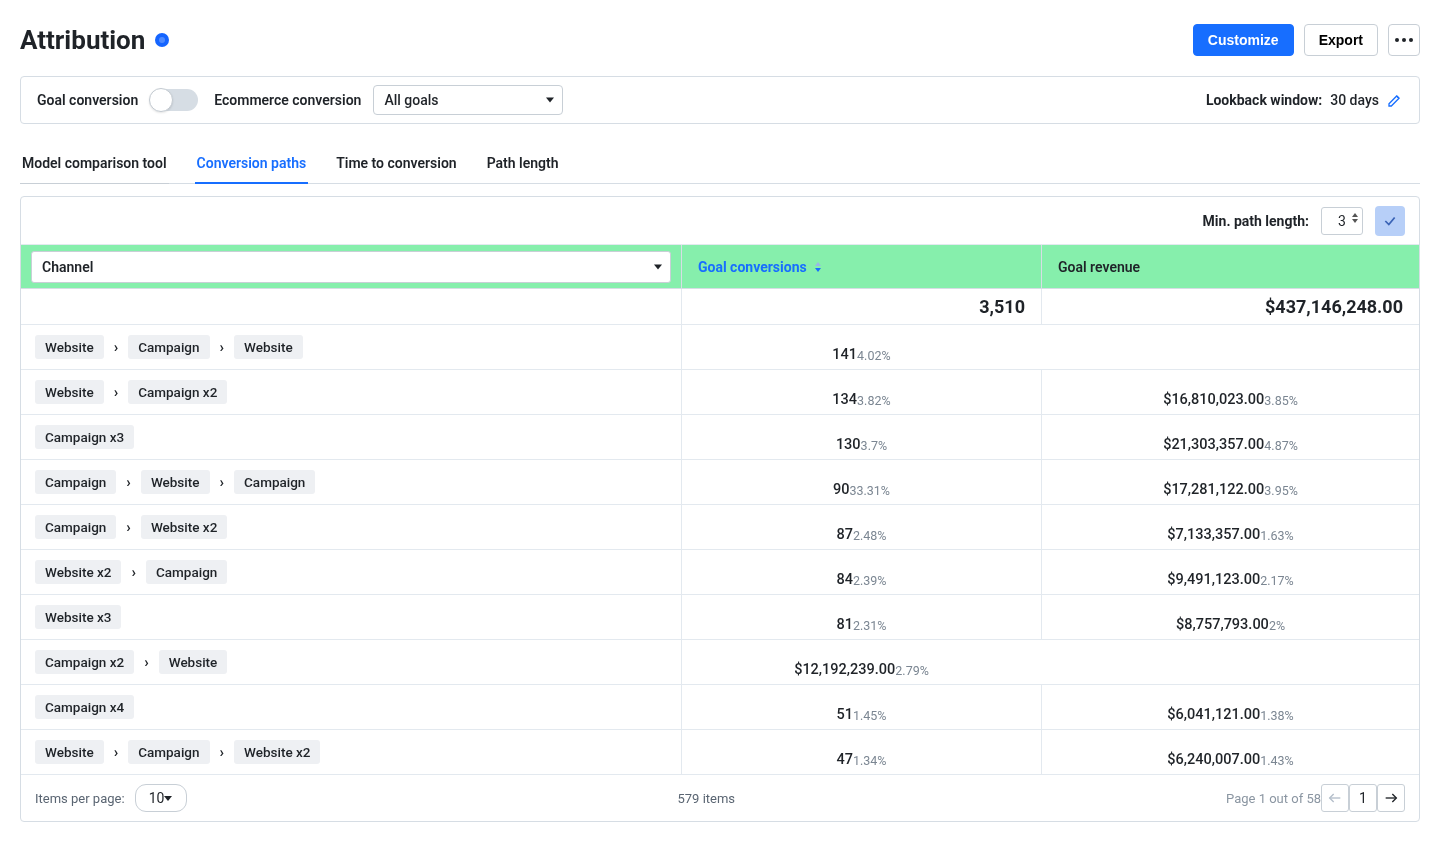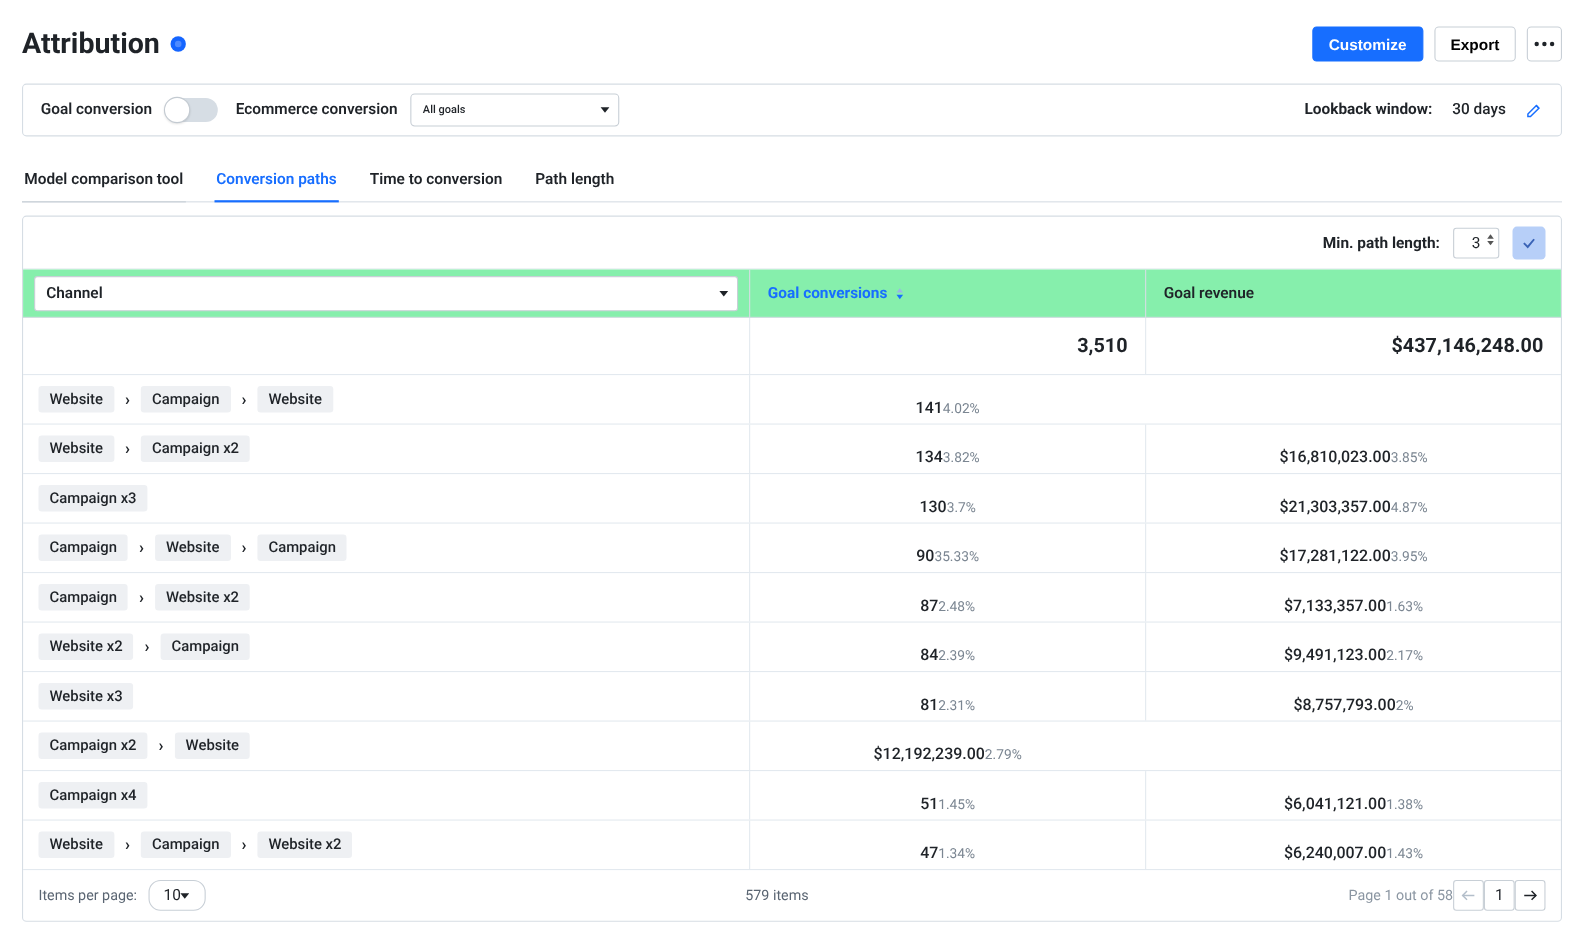--- a/index.html
+++ b/index.html
@@ -17,24 +17,24 @@
   .btn-icon { width:32px; padding:0; justify-content:center; }
   .btn + .btn { margin-left:10px; }
   .dots { display:inline-flex; gap:3px; }
   .dots span{ width:4px; height:4px; border-radius:50%; background:#1f2328; }
 
   
   .filterbar { margin-top:12px; border:1px solid #d6dde4; border-radius:4px; height:48px; display:flex; align-items:center; padding:0 16px; background:#fff; }
   .fb-label { font-size:14px; font-weight:600; margin-right:12px; }
   .toggle { width:48px; height:22px; border-radius:11px; background:#d6dde4; position:relative; margin-right:16px; }
   .toggle .knob { position:absolute; top:-1px; left:-1px; width:24px; height:24px; background:#fff; border:1px solid #c3cad1; border-radius:50%; box-shadow:0 1px 2px rgba(0,0,0,.1); }
-  .select-goals { height:30px; width:190px; border:1px solid #c8cfd6; border-radius:4px; padding:0 28px 0 10px; font-size:10px; font-weight:500; position:relative; display:flex; align-items:center; background:#fff; }
+  .select-goals { height:30px; width:190px; border:1px solid #c8cfd6; border-radius:4px; padding:0 28px 0 10px; font-size:14px; font-weight:500; position:relative; display:flex; align-items:center; background:#fff; }
   .caret-sm { position:absolute; right:8px; top:50%; width:0;height:0; border-left:4px solid transparent; border-right:4px solid transparent; border-top:5px solid #1f2328; transform:translateY(-50%); }
   .fb-spacer { flex:1; }
-  .fb-lookback { font-size:14px; font-weight:700; display:flex; align-items:center; gap:18px; }
+  .fb-lookback { font-size:14px; font-weight:700; display:flex; align-items:center; gap:8px; }
   .fb-lookback .days { font-weight:500; }
   .edit-ic { width:16px; height:16px; }
   .edit-ic svg{ display:block; }
 
   
   .tabs { margin-top:20px; border-bottom:1px solid #d6dde4; display:flex; gap:26px; height:40px; align-items:flex-end; padding-bottom:0; }
   .tab { font-size:14px; font-weight:600; color:#1f2328; padding:0 2px 12px; cursor:pointer; position:relative; }
   .tab.active { color:#176eff; }
   .tab.active::after { content:""; position:absolute; left:0; right:0; bottom:-1px; height:2px; background:#176eff; }
   .tab.gray::after { content:""; position:absolute; left:0; right:0; bottom:-1px; height:1px; background:#c8cfd6; }
@@ -55,21 +55,21 @@
   
   .thead { display:grid; grid-template-columns: 660px 360px 1fr; background:#86efac; border-bottom:1px solid #d6dde4; height:44px; }
   .th { display:flex; align-items:center; padding:0 16px; font-size:14px; font-weight:600; border-left:1px solid #d6dde4; }
   .th:first-child { border-left:none; padding:6px 10px; }
   .channel-select { flex:1; height:32px; border:1px solid #c8cfd6; border-radius:3px; background:#fff; display:flex; align-items:center; padding:0 28px 0 10px; font-size:14px; position:relative; }
   .th.sort { color:#176eff; font-weight:700; gap:8px; }
   .sort-ic{ display:inline-flex; flex-direction:column; gap:2px; }
   .sort-ic .tri-up{ border-bottom-color:#9bb7e6; }
   .sort-ic .tri-down{ border-top-color:#176eff; }
 
-  .totals { display:grid; grid-template-columns: 660px 360px 1fr; height:52px; border-bottom:1px solid #e3e9ef; }
+  .totals { display:grid; grid-template-columns: 660px 360px 1fr; height:36px; border-bottom:1px solid #e3e9ef; }
   .tcell { display:flex; align-items:center; justify-content:flex-end; padding:0 16px; font-size:18px; font-weight:700; border-left:1px solid #e3e9ef; }
   .tcell:first-child { border-left:none; }
 
   .trow { display:grid; grid-template-columns: 660px 360px 1fr; border-bottom:1px solid #e3e9ef; }
   .pathcell { display:flex; align-items:center; padding:9px 10px 9px 14px; flex-wrap:wrap; gap:0; min-height:44px; }
   .chip { background:#eef0f3; border-radius:3px; padding:4px 10px; font-size:13.5px; font-weight:500; display:inline-flex; }
   .sep { margin:0 10px; font-weight:700; color:#1f2328; font-size:15px; }
   .numcell { border-left:1px solid #e3e9ef; display:flex; align-items:flex-end; justify-content:center; padding:6px 16px; }
   .v1 { font-size:14.5px; font-weight:500; line-height:1.2; }
   .v2 { font-size:12.5px; color:#7b8692; line-height:1.2; }
@@ -225,21 +225,21 @@
         <div class="trow">
           <div class="pathcell">
             <span class="chip">Campaign</span>
             <span class="sep">›</span>
             <span class="chip">Website</span>
             <span class="sep">›</span>
             <span class="chip">Campaign</span>
           </div>
           <div class="numcell">
             <span class="v1">90</span>
-            <span class="v2">35.33%</span>
+            <span class="v2">33.31%</span>
           </div>
           <div class="numcell">
             <span class="v1">$17,281,122.00</span>
             <span class="v2">3.95%</span>
           </div>
         </div>
         <div class="trow">
           <div class="pathcell">
             <span class="chip">Campaign</span>
             <span class="sep">›</span>

